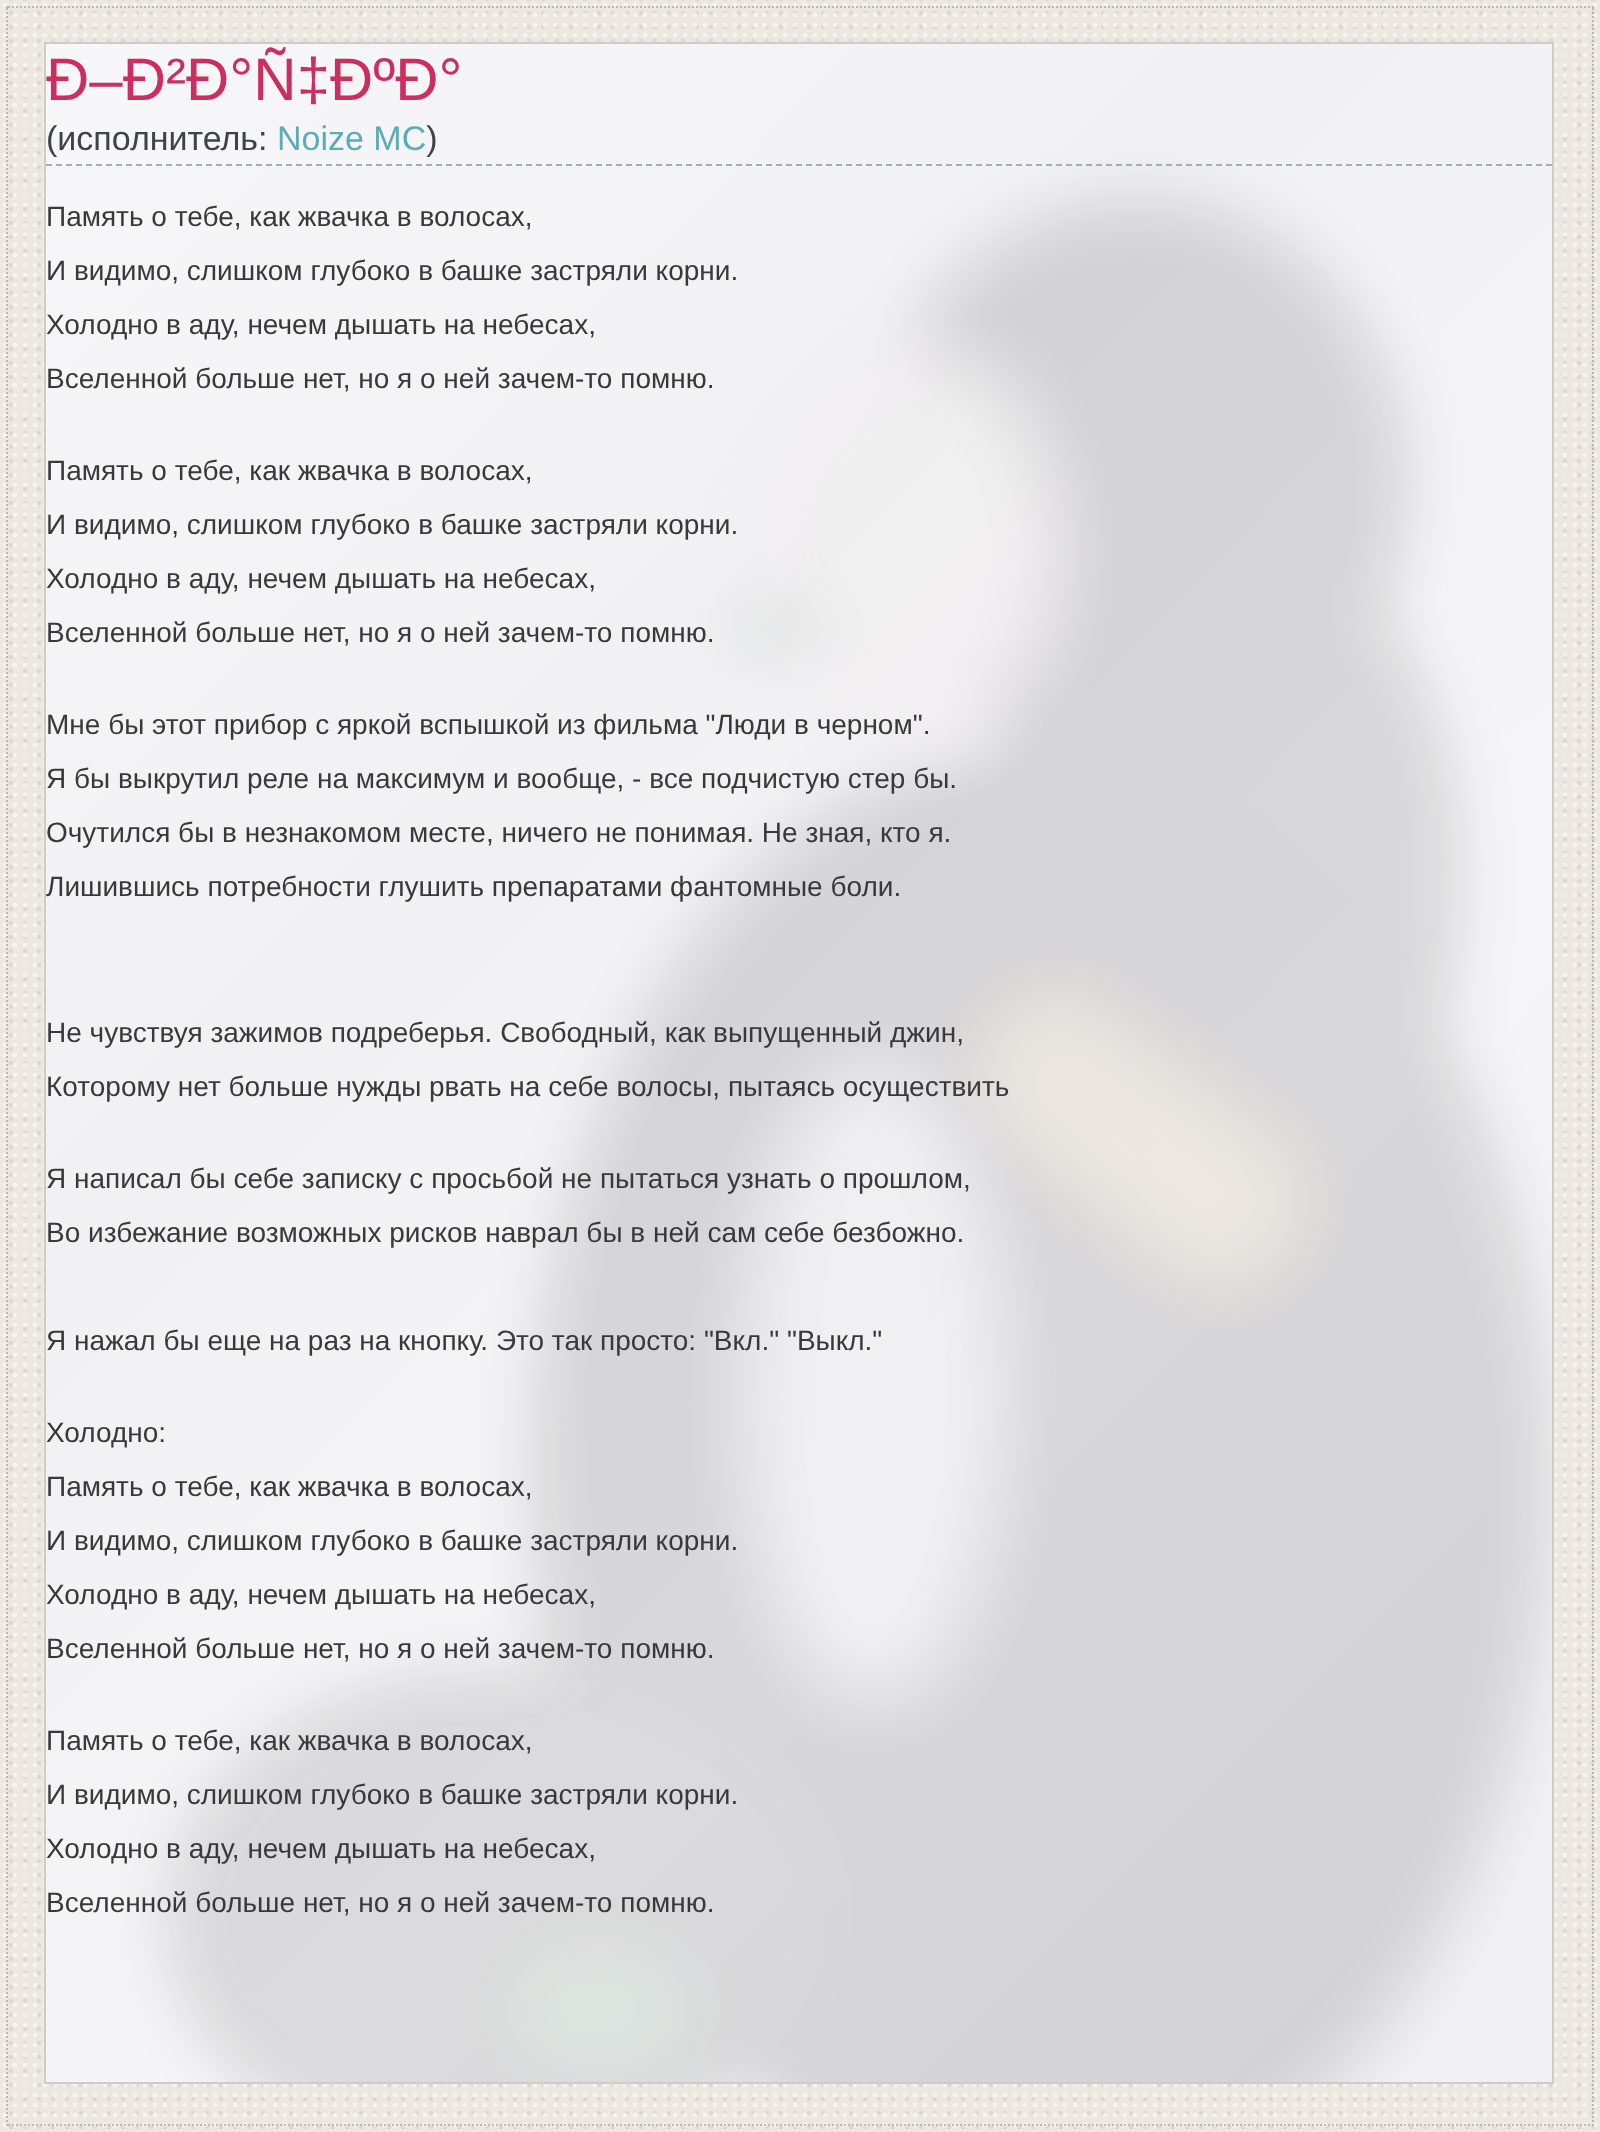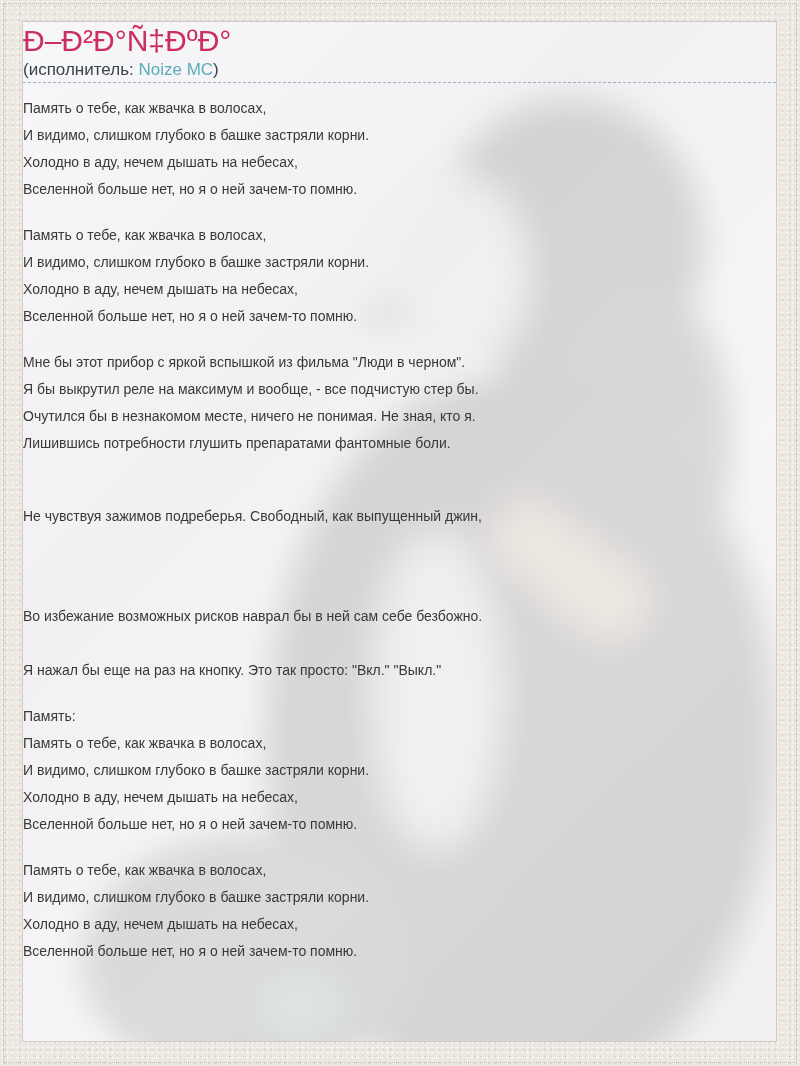--- a/index.html
+++ b/index.html
@@ -121,19 +121,19 @@
     <h1 class="song-title">Ð–Ð²Ð°Ñ‡ÐºÐ°</h1>
 
     <div class="artist-line"><span>(исполнитель: </span><a class="artist-link" href="#">Noize MC</a><span>)</span></div>
 
     <div class="separator"></div>
 
     <div class="lyrics">
         <p><span>Память о тебе, как жвачка в волосах,</span><br><span>И видимо, слишком глубоко в башке застряли корни.</span><br><span>Холодно в аду, нечем дышать на небесах,</span><br><span>Вселенной больше нет, но я о ней зачем-то помню.</span></p>
         <p><span>Память о тебе, как жвачка в волосах,</span><br><span>И видимо, слишком глубоко в башке застряли корни.</span><br><span>Холодно в аду, нечем дышать на небесах,</span><br><span>Вселенной больше нет, но я о ней зачем-то помню.</span></p>
         <p><span>Мне бы этот прибор с яркой вспышкой из фильма "Люди в черном".</span><br><span>Я бы выкрутил реле на максимум и вообще, - все подчистую стер бы.</span><br><span>Очутился бы в незнакомом месте, ничего не понимая. Не зная, кто я.</span><br><span>Лишившись потребности глушить препаратами фантомные боли.</span></p>
-        <p><br><span>Не чувствуя зажимов подреберья. Свободный, как выпущенный джин,</span><br><br></p>
-        <p><br><span>Во избежание возможных рисков наврал бы в ней сам себе безбожно.</span><br><br><span>Я нажал бы еще на раз на кнопку. Это так просто: "Вкл." "Выкл."</span></p>
-        <p><span>Память:</span><br><span>Память о тебе, как жвачка в волосах,</span><br><span>И видимо, слишком глубоко в башке застряли корни.</span><br><span>Холодно в аду, нечем дышать на небесах,</span><br><span>Вселенной больше нет, но я о ней зачем-то помню.</span></p>
+        <p><br><span>Не чувствуя зажимов подреберья. Свободный, как выпущенный джин,</span><br><span>Которому нет больше нужды рвать на себе волосы, пытаясь осуществить</span><br></p>
+        <p><span>Я написал бы себе записку с просьбой не пытаться узнать о прошлом,</span><br><span>Во избежание возможных рисков наврал бы в ней сам себе безбожно.</span><br><br><span>Я нажал бы еще на раз на кнопку. Это так просто: "Вкл." "Выкл."</span></p>
+        <p><span>Холодно:</span><br><span>Память о тебе, как жвачка в волосах,</span><br><span>И видимо, слишком глубоко в башке застряли корни.</span><br><span>Холодно в аду, нечем дышать на небесах,</span><br><span>Вселенной больше нет, но я о ней зачем-то помню.</span></p>
         <p><span>Память о тебе, как жвачка в волосах,</span><br><span>И видимо, слишком глубоко в башке застряли корни.</span><br><span>Холодно в аду, нечем дышать на небесах,</span><br><span>Вселенной больше нет, но я о ней зачем-то помню.</span></p>
       </div>
   </div>
 </main>
 
 </body></html>

